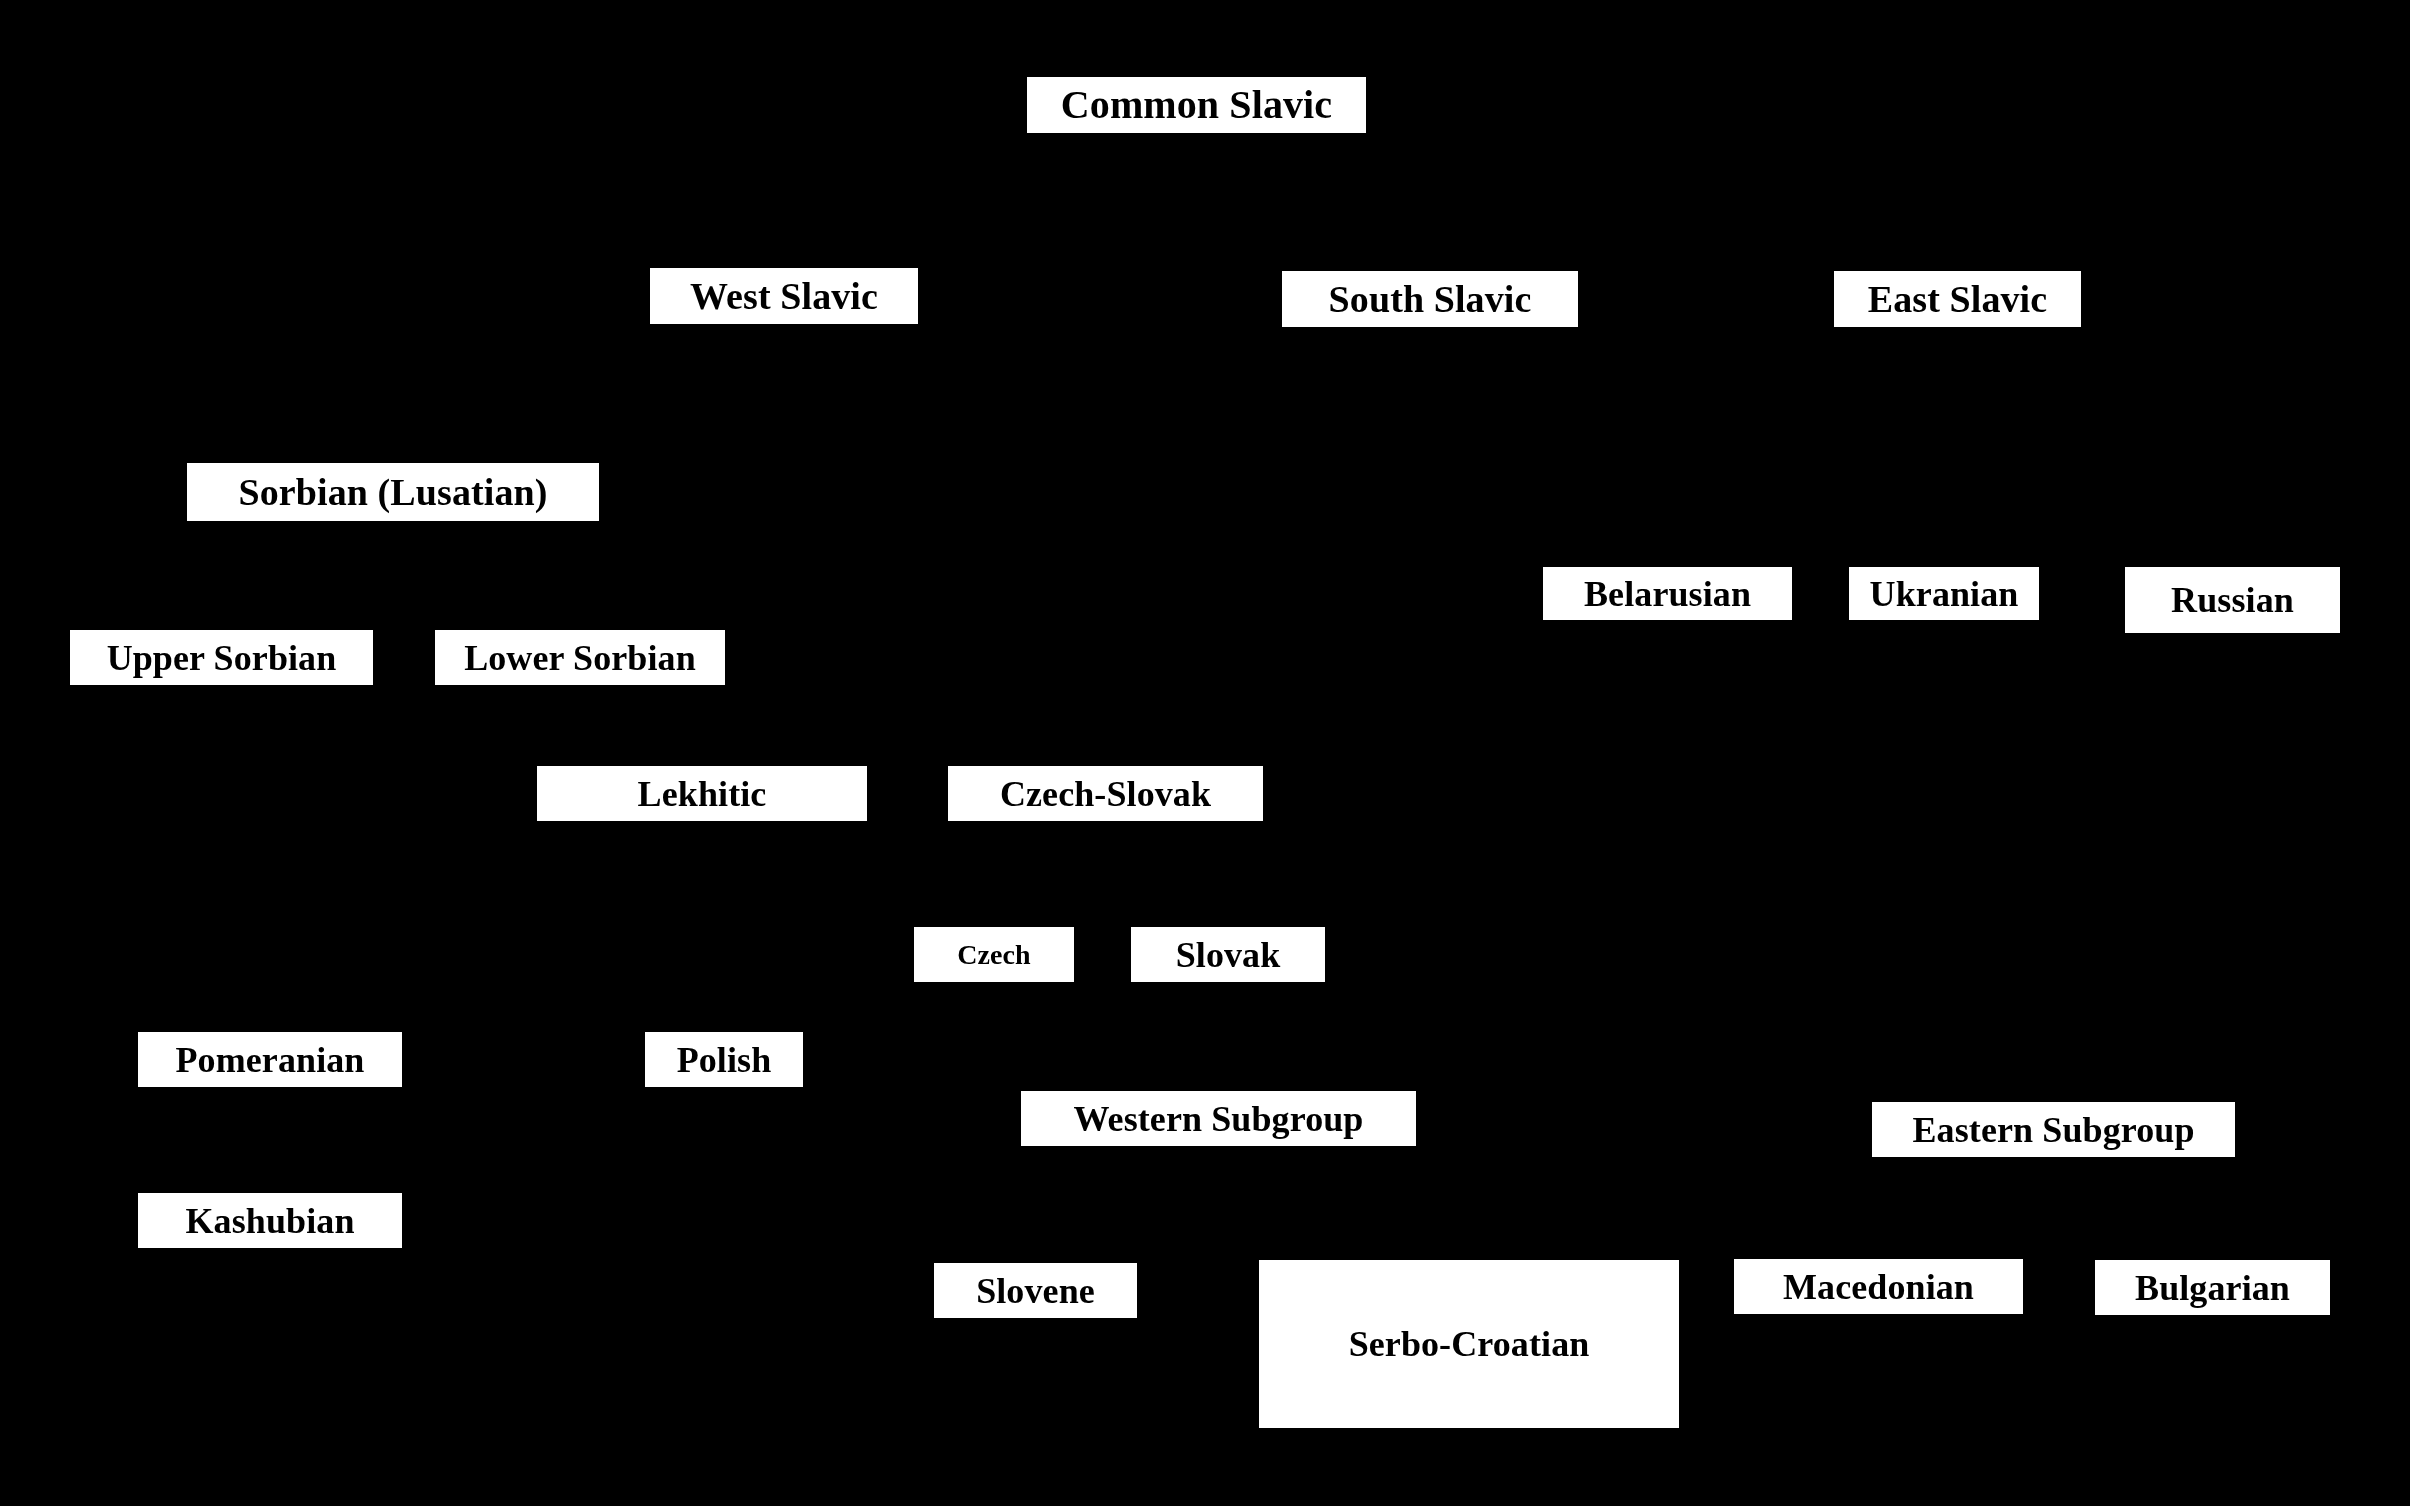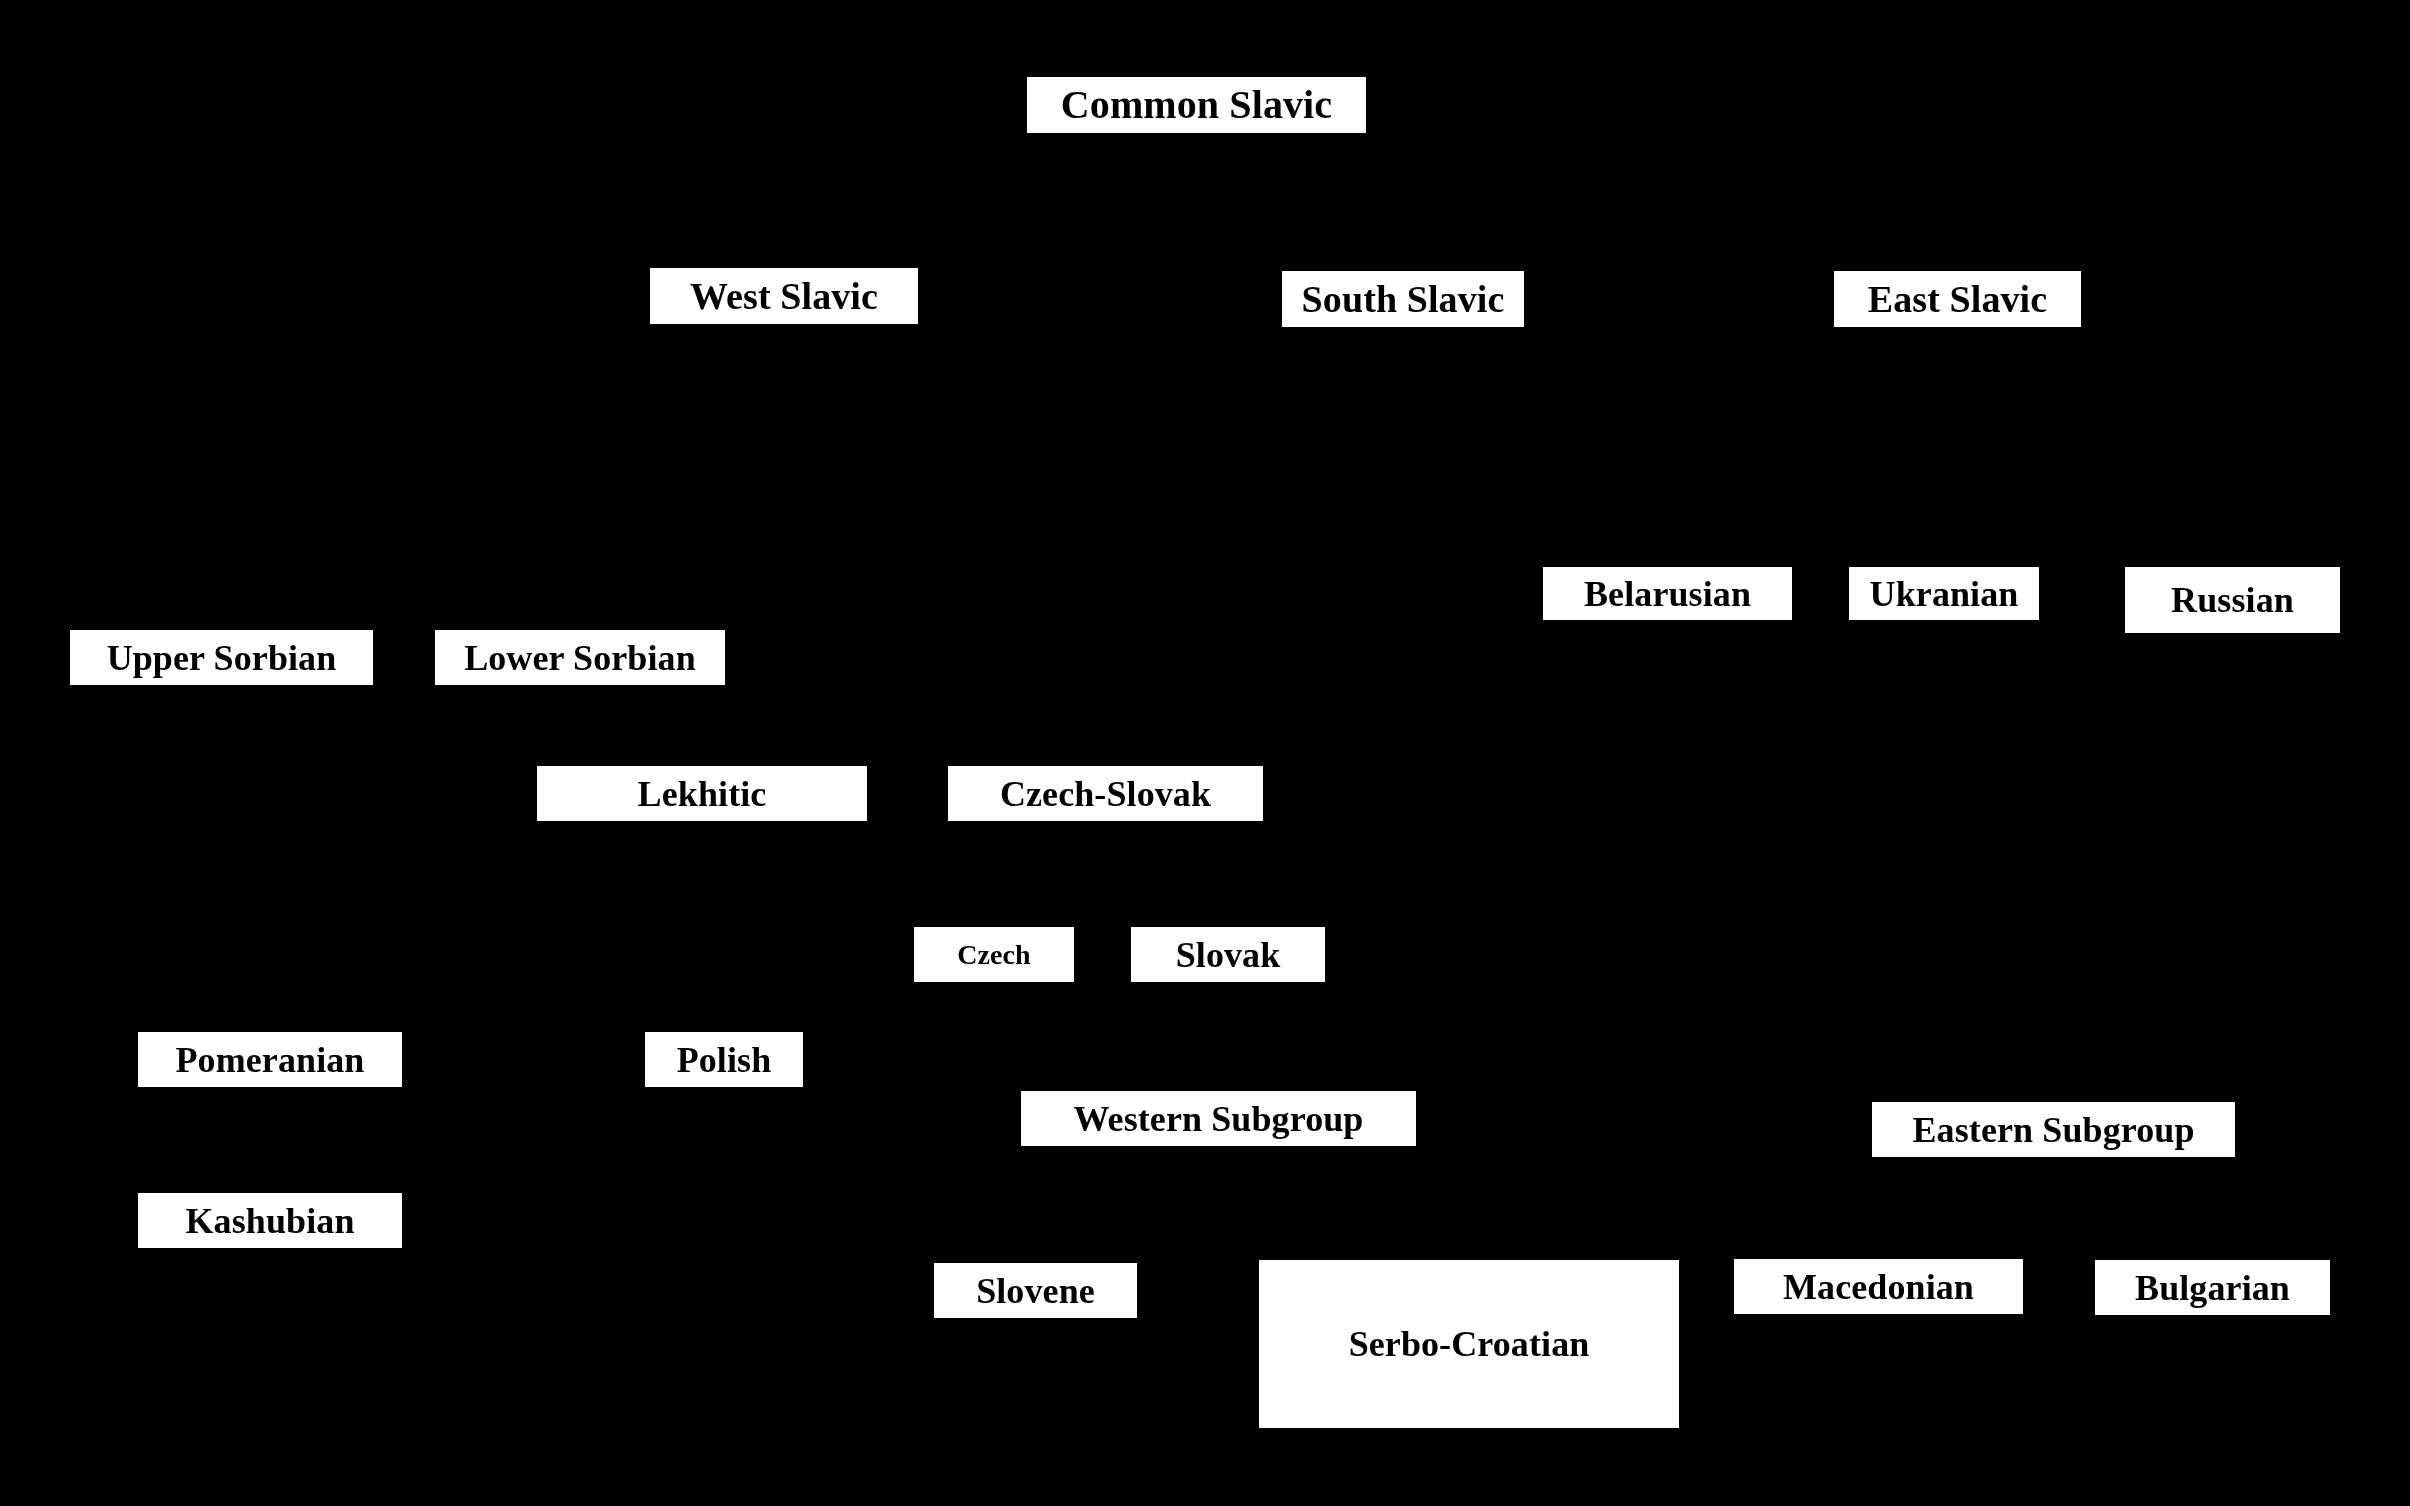--- a/index.html
+++ b/index.html
@@ -38,25 +38,28 @@
 </head>
 <body>
 
 <div id="canvas" style="width: 2411px; height: 1507px; background: rgb(0, 0, 0);">
     <div class="node" style="left: 1027px; top: 77px; width: 339px; height: 56px; background: rgb(255, 255, 255); color: rgb(0, 0, 0); font-size: 40px;">
       <span class="node-label">Common Slavic</span>
     </div>
     <div class="node" style="left: 650px; top: 268px; width: 268px; height: 56px; background: rgb(255, 255, 255); color: rgb(0, 0, 0); font-size: 38px;">
       <span class="node-label">West Slavic</span>
     </div>
-    <div class="node" style="left: 1282px; top: 271px; width: 242px; height: 56px; background: rgb(255, 255, 255); color: rgb(0, 0, 0); font-size: 38px;">
+    <div class="node" style="left: 1282px; top: 271px; width: 296px; height: 56px; background: rgb(255, 255, 255); color: rgb(0, 0, 0); font-size: 38px;">
       <span class="node-label">South Slavic</span>
     </div>
     <div class="node" style="left: 1834px; top: 271px; width: 247px; height: 56px; background: rgb(255, 255, 255); color: rgb(0, 0, 0); font-size: 38px;">
       <span class="node-label">East Slavic</span>
+    </div>
+    <div class="node" style="left: 187px; top: 463px; width: 412px; height: 58px; background: rgb(255, 255, 255); color: rgb(0, 0, 0); font-size: 38px;">
+      <span class="node-label">Sorbian (Lusatian)</span>
     </div>
     <div class="node" style="left: 1543px; top: 567px; width: 249px; height: 53px; background: rgb(255, 255, 255); color: rgb(0, 0, 0); font-size: 36px;">
       <span class="node-label">Belarusian</span>
     </div>
     <div class="node" style="left: 1849px; top: 567px; width: 190px; height: 53px; background: rgb(255, 255, 255); color: rgb(0, 0, 0); font-size: 36px;">
       <span class="node-label">Ukranian</span>
     </div>
     <div class="node" style="left: 2125px; top: 567px; width: 215px; height: 66px; background: rgb(255, 255, 255); color: rgb(0, 0, 0); font-size: 36px;">
       <span class="node-label">Russian</span>
     </div>

